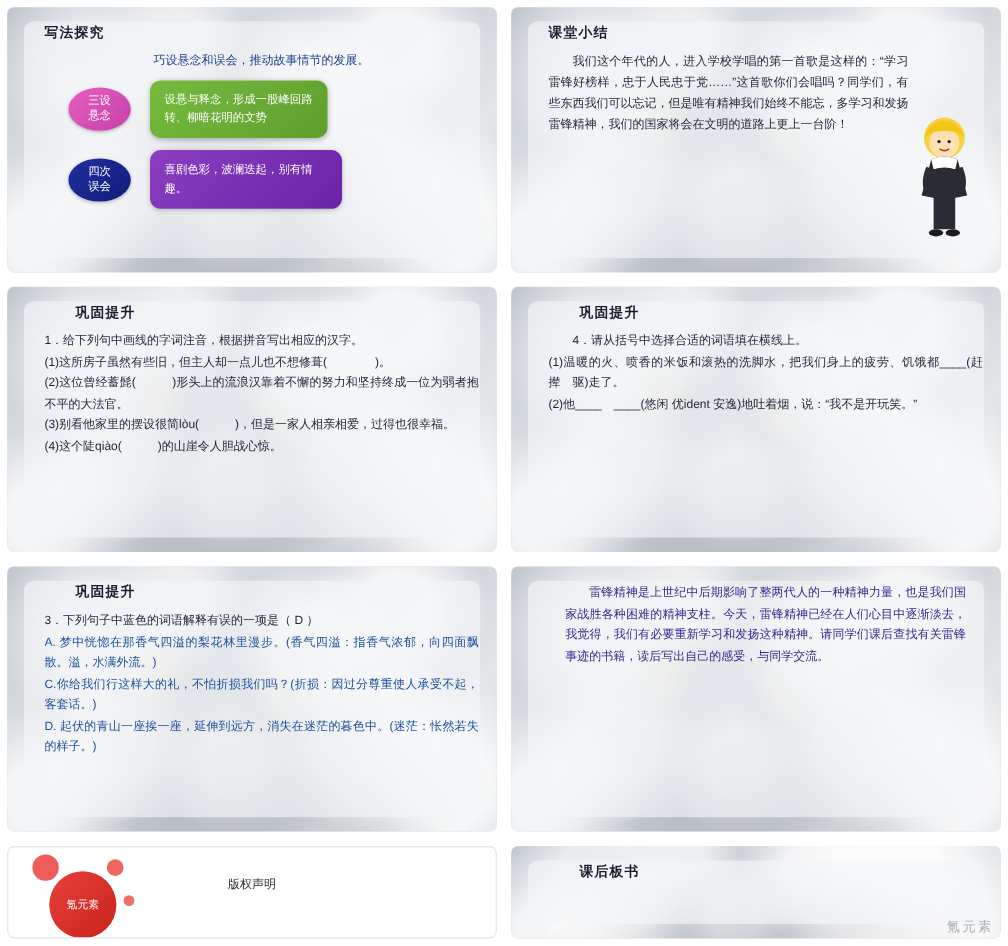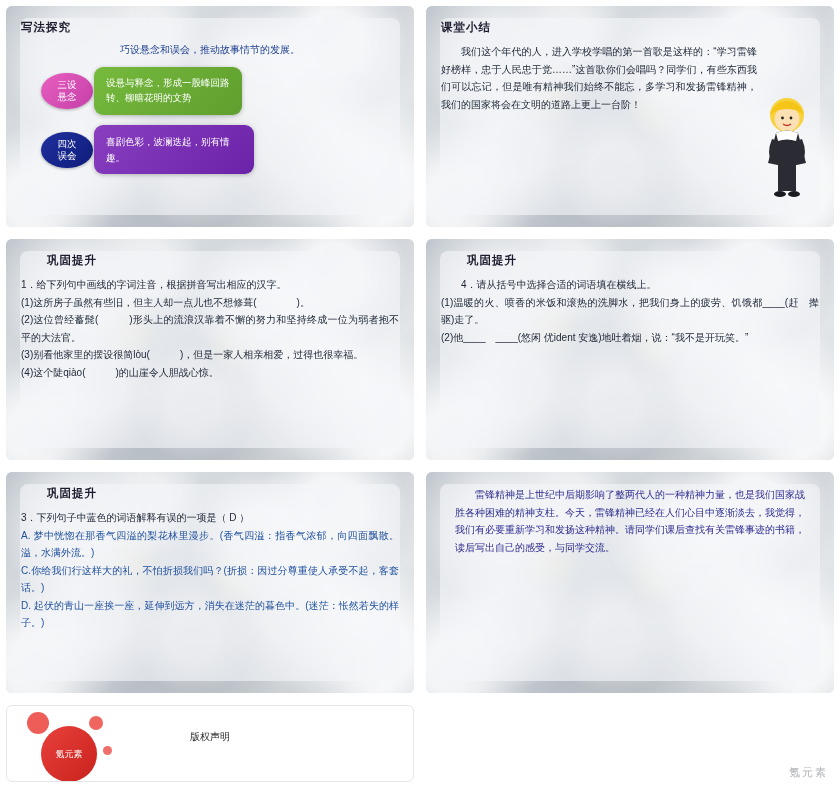--- a/index.html
+++ b/index.html
@@ -56,20 +56,21 @@
   .veil {
     position: absolute;
     left: 14px; right: 14px; top: 12px; bottom: 12px;
     background: rgba(244,246,248,0.62);
     border-radius: 8px;
   }
   .content {
     position: relative;
     padding: 14px 15px;
     height: 100%;
+    margin-left: 16px;
   }
   .s-title {
     font-size: 11.5px;
     font-weight: bold;
     color: #1c1c2e;
     margin-bottom: 8px;
     letter-spacing: 1px;
   }
   .body-text {
     font-size: 10px;
@@ -81,21 +82,21 @@
   .purple-text { color: #2e2a8f; }
   .indent { text-indent: 2em; }
 
   
   .s1-lead {
     font-size: 10px;
     color: #1d3f8f;
     text-align: center;
     margin: 4px 0 10px 0;
   }
-  .s1-row { display: flex; align-items: center; gap: 1px; margin-bottom: 10px; padding-left: 20px;}
+  .s1-row { display: flex; align-items: center; gap: 16px; margin-bottom: 10px; padding-left: 20px;}
   .oval {
     width: 52px; height: 36px;
     border-radius: 50%;
     color: #fff;
     font-size: 9.5px;
     display: flex; align-items: center; justify-content: center;
     text-align: center; line-height: 1.25;
     flex: 0 0 auto;
     box-shadow: 0 1px 3px rgba(0,0,0,0.3);
   }
@@ -269,15 +270,24 @@
   <div class="slide">
     <div class="copy-slide">
       <div class="dot d1"></div>
       <div class="dot d2"></div>
       <div class="dot d3"></div>
       <div class="logo-badge">氪元素</div>
       <div class="copy-label">版权声明</div>
     </div>
   </div>
 
+  <div class="slide">
+    <div class="slide-inner">
+      <div class="bg"></div>
+      <div class="veil"></div>
+      <div class="content">
+        <div class="s-title" style="padding-left:26px;">课后板书</div>
+      </div>
+    </div>
+  </div>
 
   <div class="watermark">氪元素</div>
 </div>
 
 </body></html>

